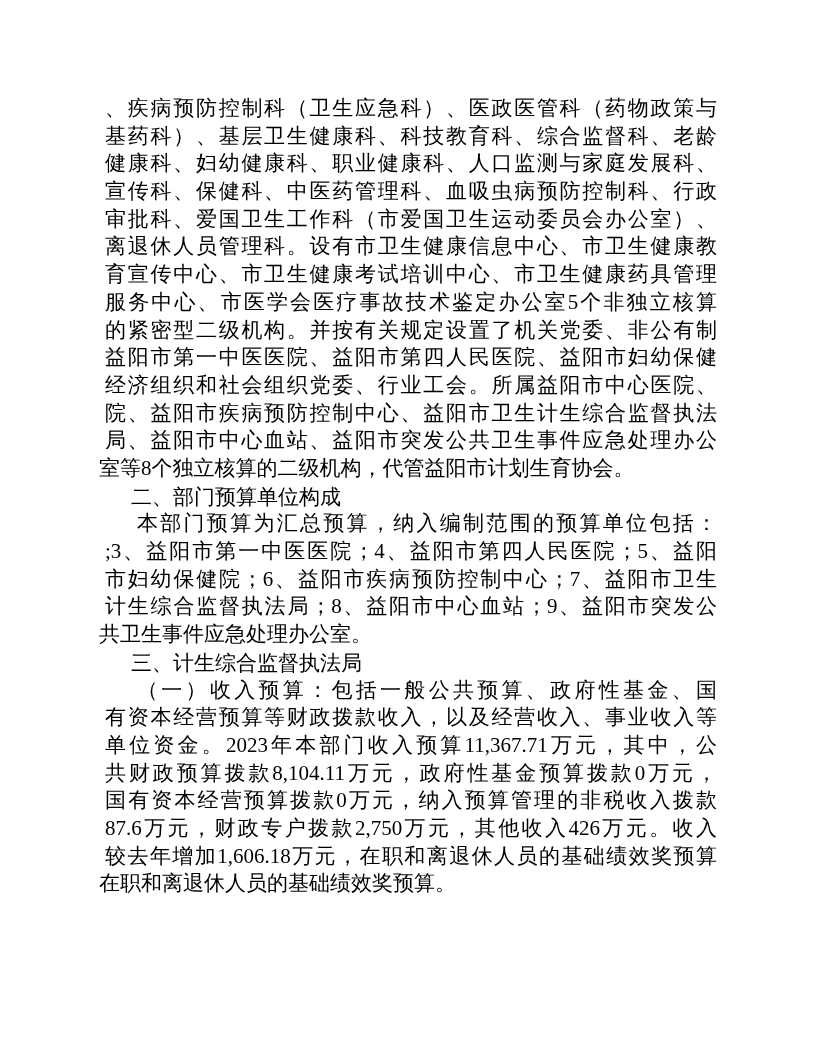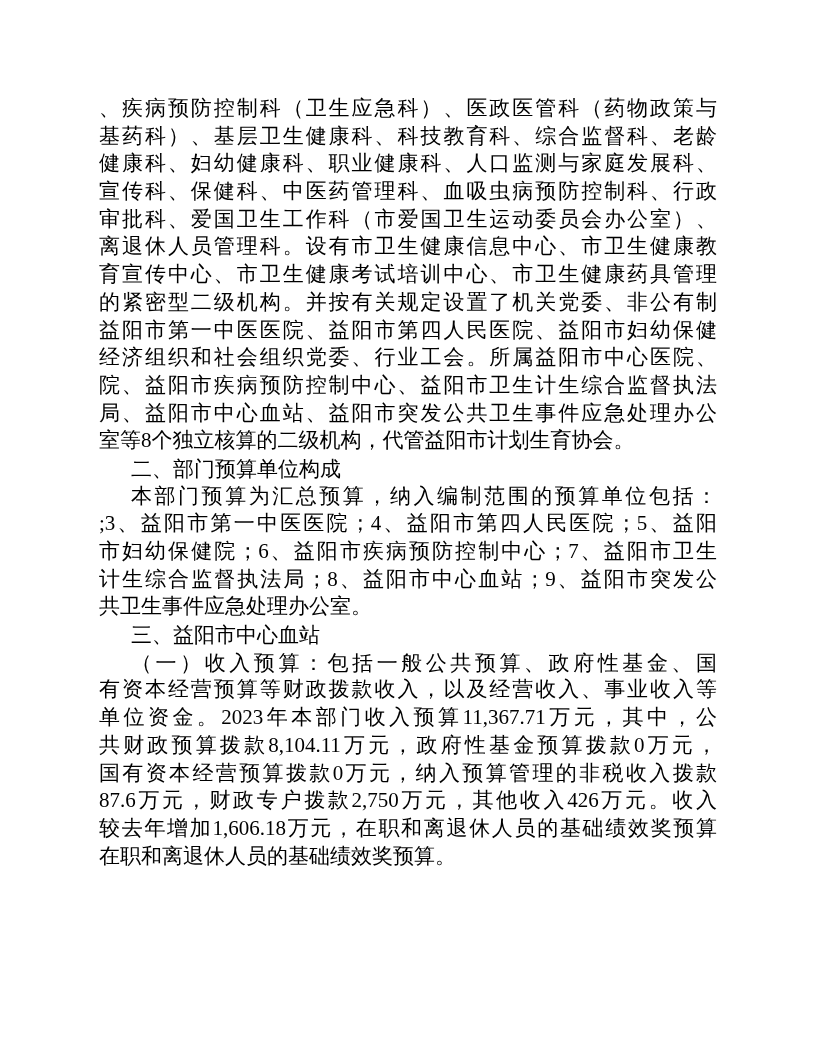--- a/index.html
+++ b/index.html
@@ -15,52 +15,53 @@
     left: 99px;
     top: 95px;
     width: 618px;
     color: #000000;
     font-family: "Liberation Serif", "DejaVu Serif", serif;
     font-size: 21px;
     line-height: 27.7px;
     letter-spacing: 0;
   }
   .line { text-align: left; height: 27.7px; }
-  .line.j { text-align: justify; text-align-last: justify; }
+  .line.j { text-align: justify; text-align-last: justify; margin-left: 6px; }
   .line.ind { text-indent: 32px; }
   .hd {
     font-family: "Liberation Sans", "DejaVu Sans", sans-serif;
     font-weight: 400;
   }
 </style>
 </head>
 <body>
 
 <div class="page">
   <div class="doc">
       <div class="line j"><span class="rn">、疾病预防控制科（卫生应急科）、医政医管科（药物政策与</span></div>
       <div class="line j"><span class="rn">基药科）、基层卫生健康科、科技教育科、综合监督科、老龄</span></div>
       <div class="line j"><span class="rn">健康科、妇幼健康科、职业健康科、人口监测与家庭发展科、</span></div>
       <div class="line j"><span class="rn">宣传科、保健科、中医药管理科、血吸虫病预防控制科、行政</span></div>
       <div class="line j"><span class="rn">审批科、爱国卫生工作科（市爱国卫生运动委员会办公室）、</span></div>
       <div class="line j"><span class="rn">离退休人员管理科。设有市卫生健康信息中心、市卫生健康教</span></div>
       <div class="line j"><span class="rn">育宣传中心、市卫生健康考试培训中心、市卫生健康药具管理</span></div>
+      <div class="line j"><span class="rn">服务中心、市医学会医疗事故技术鉴定办公室5个非独立核算</span></div>
       <div class="line j"><span class="rn">的紧密型二级机构。并按有关规定设置了机关党委、非公有制</span></div>
       <div class="line j"><span class="rn">益阳市第一中医医院、益阳市第四人民医院、益阳市妇幼保健</span></div>
       <div class="line j"><span class="rn">经济组织和社会组织党委、行业工会。所属益阳市中心医院、</span></div>
       <div class="line j"><span class="rn">院、益阳市疾病预防控制中心、益阳市卫生计生综合监督执法</span></div>
       <div class="line j"><span class="rn">局、益阳市中心血站、益阳市突发公共卫生事件应急处理办公</span></div>
       <div class="line"><span class="rn">室等8个独立核算的二级机构，代管益阳市计划生育协会。</span></div>
       <div class="line ind"><span class="hd">二、部门预算单位构成</span></div>
       <div class="line j ind"><span class="rn">本部门预算为汇总预算，纳入编制范围的预算单位包括：</span></div>
       <div class="line j"><span class="rn">;3、益阳市第一中医医院；4、益阳市第四人民医院；5、益阳</span></div>
       <div class="line j"><span class="rn">市妇幼保健院；6、益阳市疾病预防控制中心；7、益阳市卫生</span></div>
       <div class="line j"><span class="rn">计生综合监督执法局；8、益阳市中心血站；9、益阳市突发公</span></div>
       <div class="line"><span class="rn">共卫生事件应急处理办公室。</span></div>
-      <div class="line ind"><span class="hd">三、益阳市中心血站</span></div>
+      <div class="line ind"><span class="hd">三、计生综合监督执法局</span></div>
       <div class="line j ind"><span class="hd">（一）收入预算：</span><span class="rn">包括一般公共预算、政府性基金、国</span></div>
       <div class="line j"><span class="rn">有资本经营预算等财政拨款收入，以及经营收入、事业收入等</span></div>
       <div class="line j"><span class="rn">单位资金。2023年本部门收入预算11,367.71万元，其中，公</span></div>
       <div class="line j"><span class="rn">共财政预算拨款8,104.11万元，政府性基金预算拨款0万元，</span></div>
       <div class="line j"><span class="rn">国有资本经营预算拨款0万元，纳入预算管理的非税收入拨款</span></div>
       <div class="line j"><span class="rn">87.6万元，财政专户拨款2,750万元，其他收入426万元。收入</span></div>
       <div class="line j"><span class="rn">较去年增加1,606.18万元，在职和离退休人员的基础绩效奖预算</span></div>
       <div class="line"><span class="rn">在职和离退休人员的基础绩效奖预算。</span></div>
     </div>
 </div>

